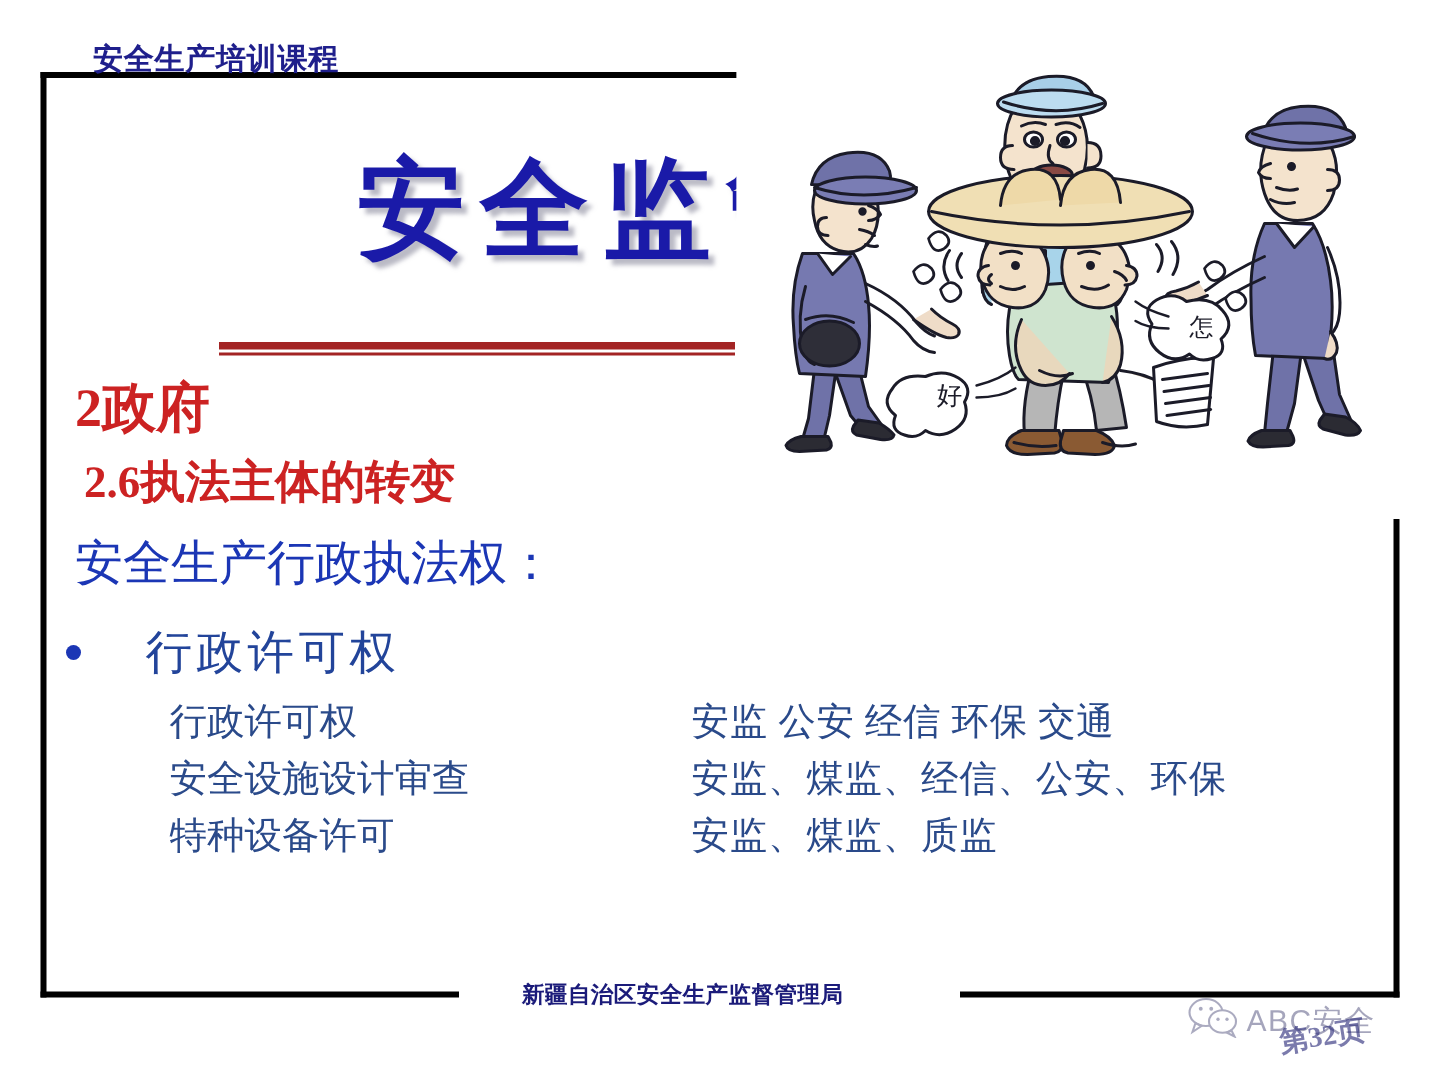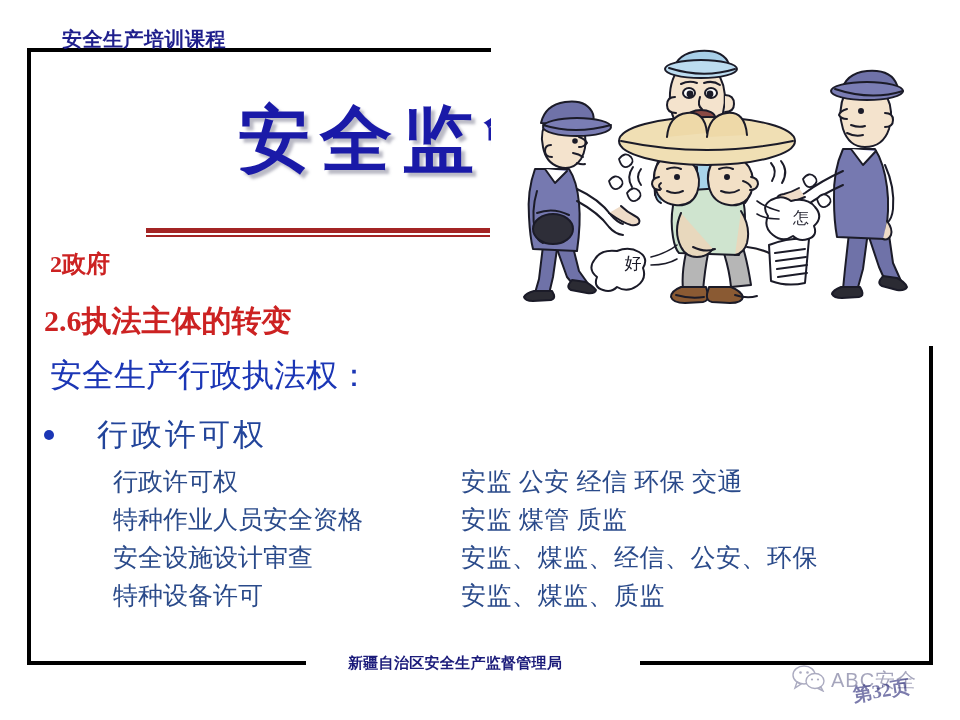--- a/index.html
+++ b/index.html
@@ -81,22 +81,22 @@
   }
 
   
   .red-head {
     position: absolute;
     font-family: "Liberation Serif", "DejaVu Serif", serif;
     font-weight: bold;
     color: #cc2222;
     white-space: nowrap;
   }
-  #heading-1 { left: 50px; top: 248px; font-size: 24px; }
-  #heading-2 { left: 44px; top: 301px; font-size: 30px; text-align: right; }
+  #heading-1 { left: 50px; top: 248px; font-size: 36px; }
+  #heading-2 { left: 56px; top: 301px; font-size: 30px; text-align: right; }
 
   #subheading {
     position: absolute;
     left: 50px;
     top: 354px;
     font-family: "Liberation Serif", "DejaVu Serif", serif;
     font-size: 32px;
     color: #1b36b5;
     white-space: nowrap;
   }
@@ -233,24 +233,20 @@
 <div id="bullet-row">
   <span id="bullet-dot"></span>
   <span id="bullet-label">行政许可权</span>
 </div>
 
 <table id="permission-table">
   <tbody>
     <tr>
       <td class="col-item">行政许可权</td>
       <td class="col-agency">安监  公安  经信  环保  交通</td>
-    </tr>
-    <tr>
-      <td class="col-item">特种作业人员安全资格</td>
-      <td class="col-agency">安监    煤管    质监</td>
     </tr>
     <tr>
       <td class="col-item">安全设施设计审查</td>
       <td class="col-agency">安监、煤监、经信、公安、环保</td>
     </tr>
     <tr>
       <td class="col-item">特种设备许可</td>
       <td class="col-agency">安监、煤监、质监</td>
     </tr>
   </tbody>

